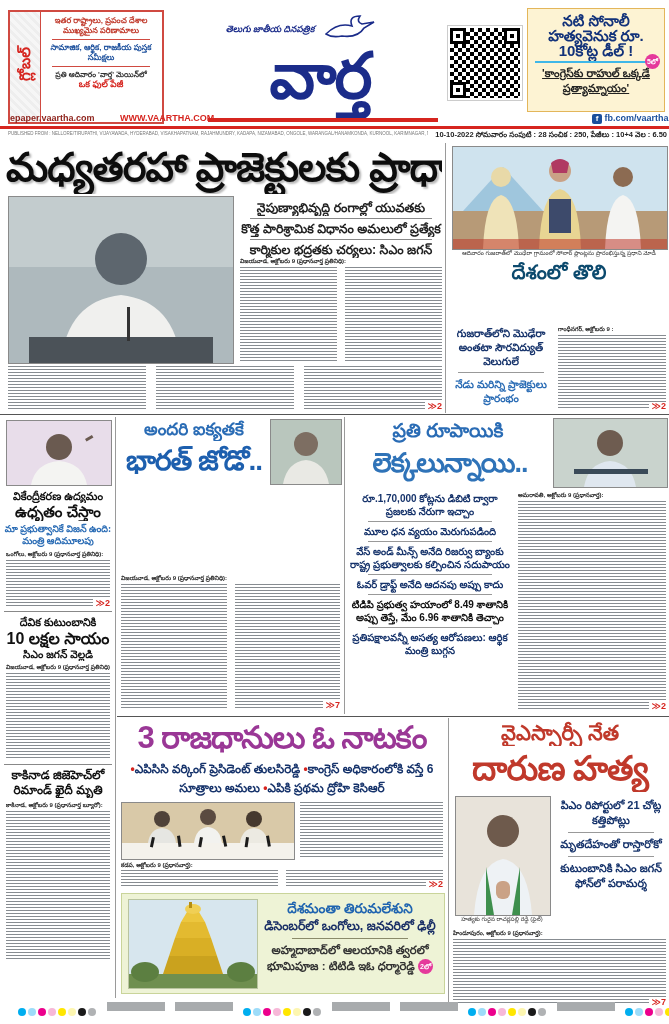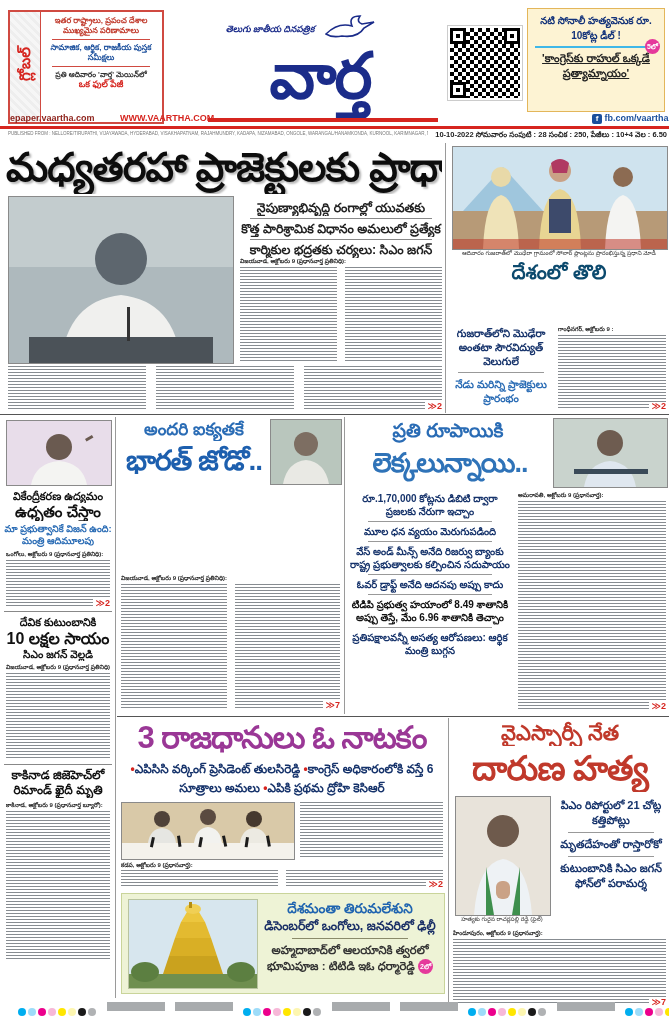--- a/index.html
+++ b/index.html
@@ -58,21 +58,21 @@
   <div class="abs ctr b ov" style="left:200px;top:36px;width:240px;height:82px;color:#1b2c8a;font-size:64px;line-height:80px;letter-spacing:-2px;">వార్త</div>
   <div class="abs" style="left:208px;top:118px;width:230px;height:4px;background:#d6251f;"></div>
 
   <div class="abs qr" style="left:448px;top:26px;width:70px;height:70px;">
     <div class="finder" style="left:0;top:0;"></div>
     <div class="finder" style="right:0;top:0;"></div>
     <div class="finder" style="left:0;bottom:0;"></div>
   </div>
 
   <div class="abs ov" style="left:527px;top:8px;width:138px;height:104px;background:#fdf3d3;border:1px solid #e3b65a;padding:4px 5px;box-sizing:border-box;">
-    <div class="ctr b" style="color:#12327a;font-size:10px;line-height:15px;">నటి సోనాలీ హత్యవెనుక రూ. 10కోట్ల డీల్ !</div>
+    <div class="ctr b" style="color:#12327a;font-size:15px;line-height:15px;">నటి సోనాలీ హత్యవెనుక రూ. 10కోట్ల డీల్ !</div>
     <div style="position:relative;margin:3px 2px;">
       <div style="height:2px;background:#3fb7e8;"></div>
       <span class="badge" style="position:absolute;right:-3px;top:-7px;">5లో</span>
     </div>
     <div class="ctr b" style="color:#222;font-size:11px;line-height:15px;margin-top:3px;text-decoration:underline;">'కాంగ్రెస్‌కు రాహుల్ ఒక్కడే ప్రత్యామ్నాయం'</div>
   </div>
   <div class="abs b" style="left:540px;top:130px;font-size:11px;color:#16336b;margin-top:20px;">నెల్లూరు</div>
   <div class="abs" style="left:592px;top:113px;font-size:9px;color:#1b4f9c;font-weight:bold;">
     <span style="display:inline-block;width:10px;height:10px;background:#1b4f9c;color:#fff;font-size:8px;line-height:10px;text-align:center;border-radius:2px;">f</span>
     <span>fb.com/vaartha</span>
@@ -160,21 +160,21 @@
   <div class="abs photo" style="left:6px;top:420px;width:104px;height:64px;">
     <svg viewBox="0 0 104 64">
       <rect width="104" height="64" fill="#e8ddea"></rect>
       <circle cx="52" cy="26" r="13" fill="#6a5a50"></circle>
       <path d="M24 64 Q28 42 52 40 Q76 42 80 64 Z" fill="#f4f4f2"></path>
       <rect x="78" y="18" width="8" height="3" fill="#6a5a50" transform="rotate(-30 78 18)"></rect>
     </svg>
   </div>
   <div class="abs ctr b ov" style="left:2px;top:489px;width:112px;height:14px;font-size:11px;line-height:14px;color:#111;">వికేంద్రీకరణ ఉద్యమం</div>
   <div class="abs ctr b ov" style="left:2px;top:503px;width:112px;height:18px;font-size:15px;line-height:18px;color:#111;">ఉధృతం చేస్తాం</div>
-  <div class="abs ctr b ov" style="left:2px;top:523px;width:112px;height:24px;font-size:9.5px;line-height:12px;color:#2a6cb5;">మా ప్రభుత్వానికే విజన్ ఉంది: మంత్రి ఆదిమూలపు</div>
+  <div class="abs ctr b ov" style="left:2px;top:523px;width:112px;height:24px;font-size:9.5px;line-height:12px;color:#2a6cb5;font-family:Liberation Serif, serif;">మా ప్రభుత్వానికే విజన్ ఉంది: మంత్రి ఆదిమూలపు</div>
   <div class="abs" style="left:6px;top:551px;width:104px;height:56px;">
     <div class="dateline">ఒంగోలు, అక్టోబరు 9 (ప్రధానవార్త ప్రతినిధి):</div>
     <div class="tex" style="height:46px;margin-top:2px;"></div>
     <div class="cont abs" style="right:0;bottom:-1px;background:#fff;padding-left:3px;">≫2</div>
   </div>
   <div class="abs hrule" style="left:4px;top:611px;width:108px;background:#888;"></div>
 
   <div class="abs ctr b ov" style="left:2px;top:615px;width:112px;height:14px;font-size:11px;line-height:14px;color:#111;">దేవిక కుటుంబానికి</div>
   <div class="abs ctr b ov" style="left:2px;top:629px;width:112px;height:19px;font-size:16px;line-height:19px;color:#111;">10 లక్షల సాయం</div>
   <div class="abs ctr b ov" style="left:2px;top:648px;width:112px;height:13px;font-size:10.5px;line-height:13px;color:#111;">సిఎం జగన్ వెల్లడి</div>

